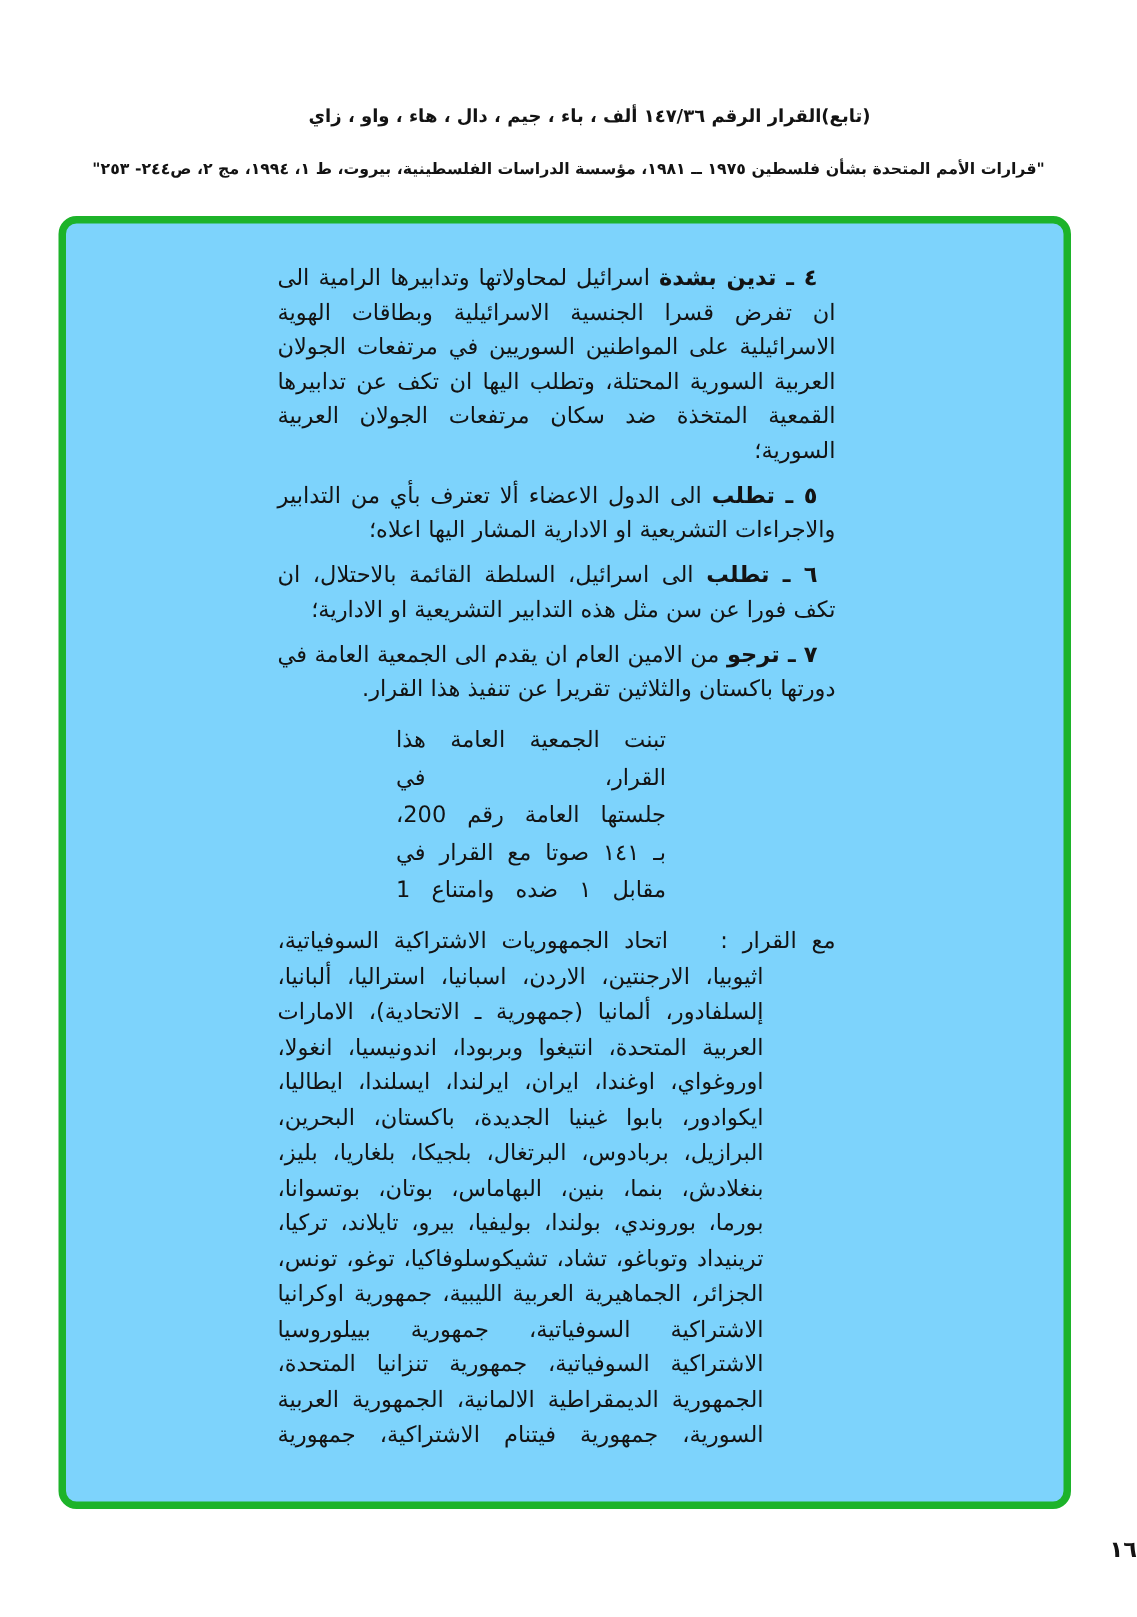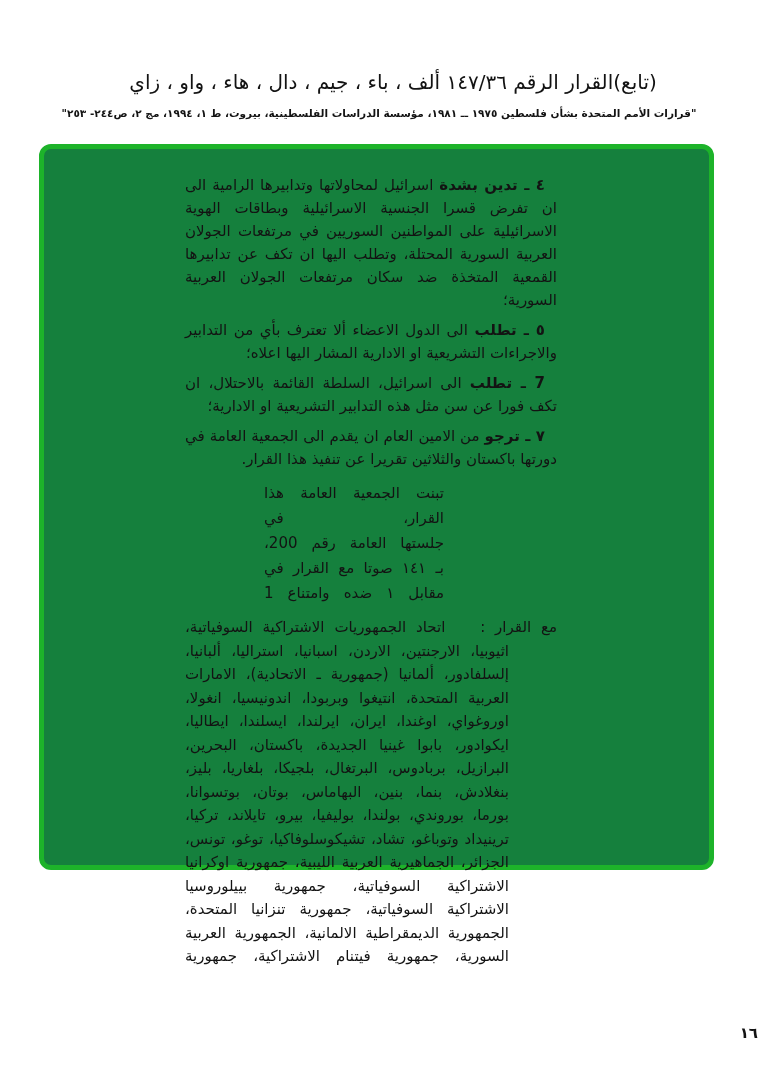--- a/index.html
+++ b/index.html
@@ -9,39 +9,39 @@
     position: relative;
     font-family: "DejaVu Sans", sans-serif;
     color: #131313;
     direction: rtl;
     overflow: hidden;
   }
   
   .header-title {
     position: absolute; top: 70px; left: 0; right: 0;
     text-align: center;
-    font-size: 20px; font-weight: 400;
+    font-size: 12px; font-weight: 700;
     letter-spacing: 0.3px;
     white-space: nowrap;
     margin-left: 28px;
   }
   .header-citation {
     position: absolute; top: 107px; left: 0; right: 0;
     text-align: center;
     font-size: 10.5px; font-weight: 700;
     white-space: nowrap;
   }
   
   .frame {
     position: absolute; top: 144px; left: 39px;
-    width: 675px; height: 726px;
+    width: 675px; height: 862px;
     box-sizing: border-box;
     border: 5px solid #1db32a;
     border-radius: 12px;
-    background: #15803d;
+    background: #7dd3fc;
   }
   
   .content {
     position: absolute; top: 25px; right: 152px;
     width: 372px;
     font-size: 15px;
     line-height: 23px;
     text-align: justify;
     text-align-last: right;
   }
@@ -81,21 +81,21 @@
 
   <div class="header-citation">"قرارات الأمم المتحدة بشأن فلسطين ١٩٧٥ ــ ١٩٨١، مؤسسة الدراسات الفلسطينية، بيروت، ط ١، ١٩٩٤، مج ٢، ص٢٤٤- ٢٥٣"</div>
 
   <div class="frame" style="border-color: rgb(29, 179, 42);">
     <div class="content">
 
       <p class="para"><b class="lead"><span>٤ ـ</span> <span>تدين بشدة</span></b> <span>اسرائيل لمحاولاتها وتدابيرها الرامية الى ان تفرض قسرا الجنسية الاسرائيلية وبطاقات الهوية الاسرائيلية على المواطنين السوريين في مرتفعات الجولان العربية السورية المحتلة، وتطلب اليها ان تكف عن تدابيرها القمعية المتخذة ضد سكان مرتفعات الجولان العربية السورية؛</span></p>
 
       <p class="para"><b class="lead"><span>٥ ـ</span> <span>تطلب</span></b> <span>الى الدول الاعضاء ألا تعترف بأي من التدابير والاجراءات التشريعية او الادارية المشار اليها اعلاه؛</span></p>
 
-      <p class="para"><b class="lead"><span>7 ـ</span> <span>تطلب</span></b> <span>الى اسرائيل، السلطة القائمة بالاحتلال، ان تكف فورا عن سن مثل هذه التدابير التشريعية او الادارية؛</span></p>
+      <p class="para"><b class="lead"><span>٦ ـ</span> <span>تطلب</span></b> <span>الى اسرائيل، السلطة القائمة بالاحتلال، ان تكف فورا عن سن مثل هذه التدابير التشريعية او الادارية؛</span></p>
 
       <p class="para"><b class="lead"><span>٧ ـ</span> <span>ترجو</span></b> <span>من الامين العام ان يقدم الى الجمعية العامة في دورتها باكستان والثلاثين تقريرا عن تنفيذ هذا القرار.</span></p>
 
       <div class="adoption">
         <div class="ad-line">تبنت الجمعية العامة هذا القرار، في</div>
         <div class="ad-line">جلستها العامة رقم 200،</div>
         <div class="ad-line">بـ ١٤١ صوتا مع القرار في</div>
         <div class="ad-line">مقابل ١ ضده وامتناع 1</div>
       </div>
 

